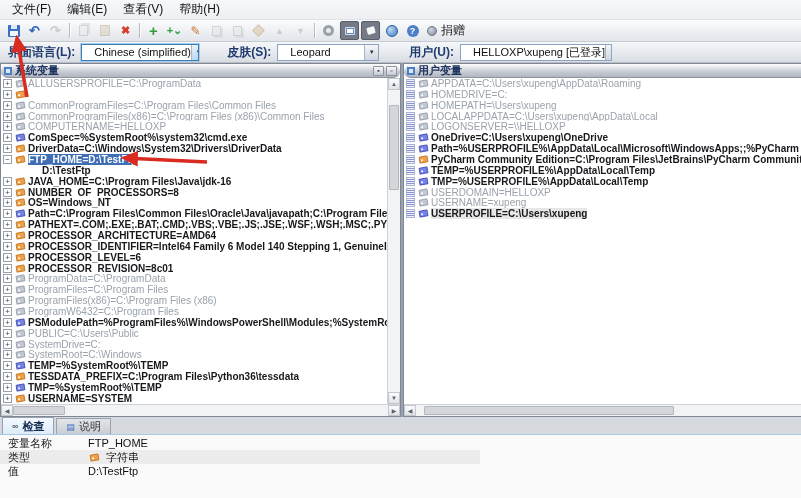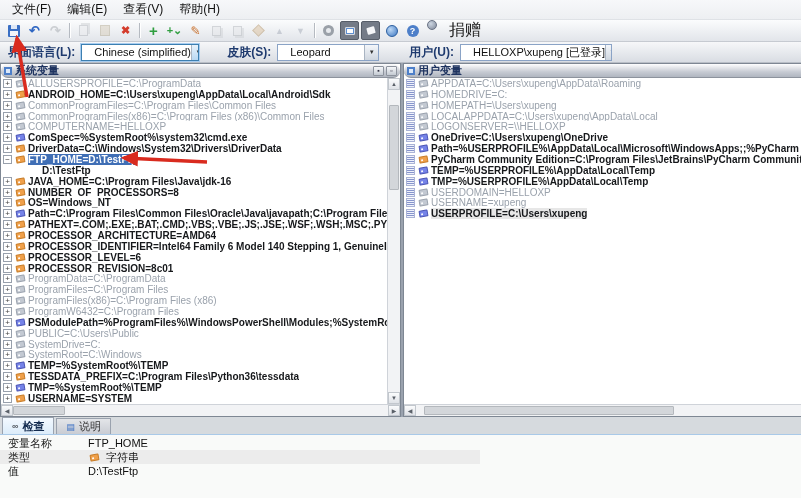--- a/index.html
+++ b/index.html
@@ -36,21 +36,21 @@
   .ic-exp { width:9px; height:9px; background:#e6b87a; border:1px solid #bb8a44; transform:rotate(45deg); }
   .g-updown { color:#9aa4b8; font-size:9px; }
   .ic-gear { width:11px; height:11px; border-radius:50%; border:3px solid #9aa0a8; background:#e6e9ed; }
   .ic-monitor { width:10px; height:8px; background:#fff; border-radius:1px; border:1px solid #d7dbe2;
                 box-shadow:inset 0 0 0 1px #5e8fd0; }
   .ic-tagw { width:8px; height:7px; background:#f5f6f8; border-radius:1px; transform:rotate(-15deg); }
   .ic-globe { width:12px; height:12px; border-radius:50%; border:1px solid #2a5ea0;
               background:radial-gradient(circle at 35% 35%, #bcd8f5, #3d77c2); }
   .ic-help { width:12px; height:12px; border-radius:50%; background:#4d7fc9; color:#fff;
              font-size:9px; font-weight:bold; display:flex; align-items:center; justify-content:center; }
-  .donate { display:flex; gap:12px; margin-left:4px; font-size:16px; color:#222; }
+  .donate { display:flex; align-items:center; gap:4px; margin-left:4px; font-size:12px; color:#222; }
   .ic-donate { width:10px; height:10px; border-radius:50%;
                background:radial-gradient(circle at 35% 35%, #cdd6e2, #7d8798); border:1px solid #6a7385; }
 
   
   .optionsbar { height:21px; display:flex; align-items:center; padding-left:8px; gap:6px;
                 background:linear-gradient(#f6f7f9,#d9dde3); border-bottom:1px solid #b9bec6;
                 font-size:12px; }
   .opt-label { font-weight:bold; color:#1e3a6e; white-space:nowrap; }
   .combo { height:17px; background:#fff; border:1px solid #8aa3c6; display:flex; align-items:center;
            font-size:11px; padding-left:12px; color:#111; white-space:nowrap; overflow:hidden; }
@@ -246,21 +246,20 @@
       <div class="tree">
         <div class="rows" id="sys-rows">
             <div class="trow gray">
     <span class="expander">+</span>
     <span class="tag gray"></span>
     <span class="ttext">ALLUSERSPROFILE=C:\ProgramData</span>
   </div>
             <div class="trow black">
     <span class="expander">+</span>
     <span class="tag orange"></span>
-    <span class="ttext">ANDROID_HOME=C:\Users\xupeng\AppData\Local\Android\Sdk</span>
   </div>
             <div class="trow gray">
     <span class="expander">+</span>
     <span class="tag gray"></span>
     <span class="ttext">CommonProgramFiles=C:\Program Files\Common Files</span>
   </div>
             <div class="trow gray">
     <span class="expander">+</span>
     <span class="tag gray"></span>
     <span class="ttext">CommonProgramFiles(x86)=C:\Program Files (x86)\Common Files</span>

